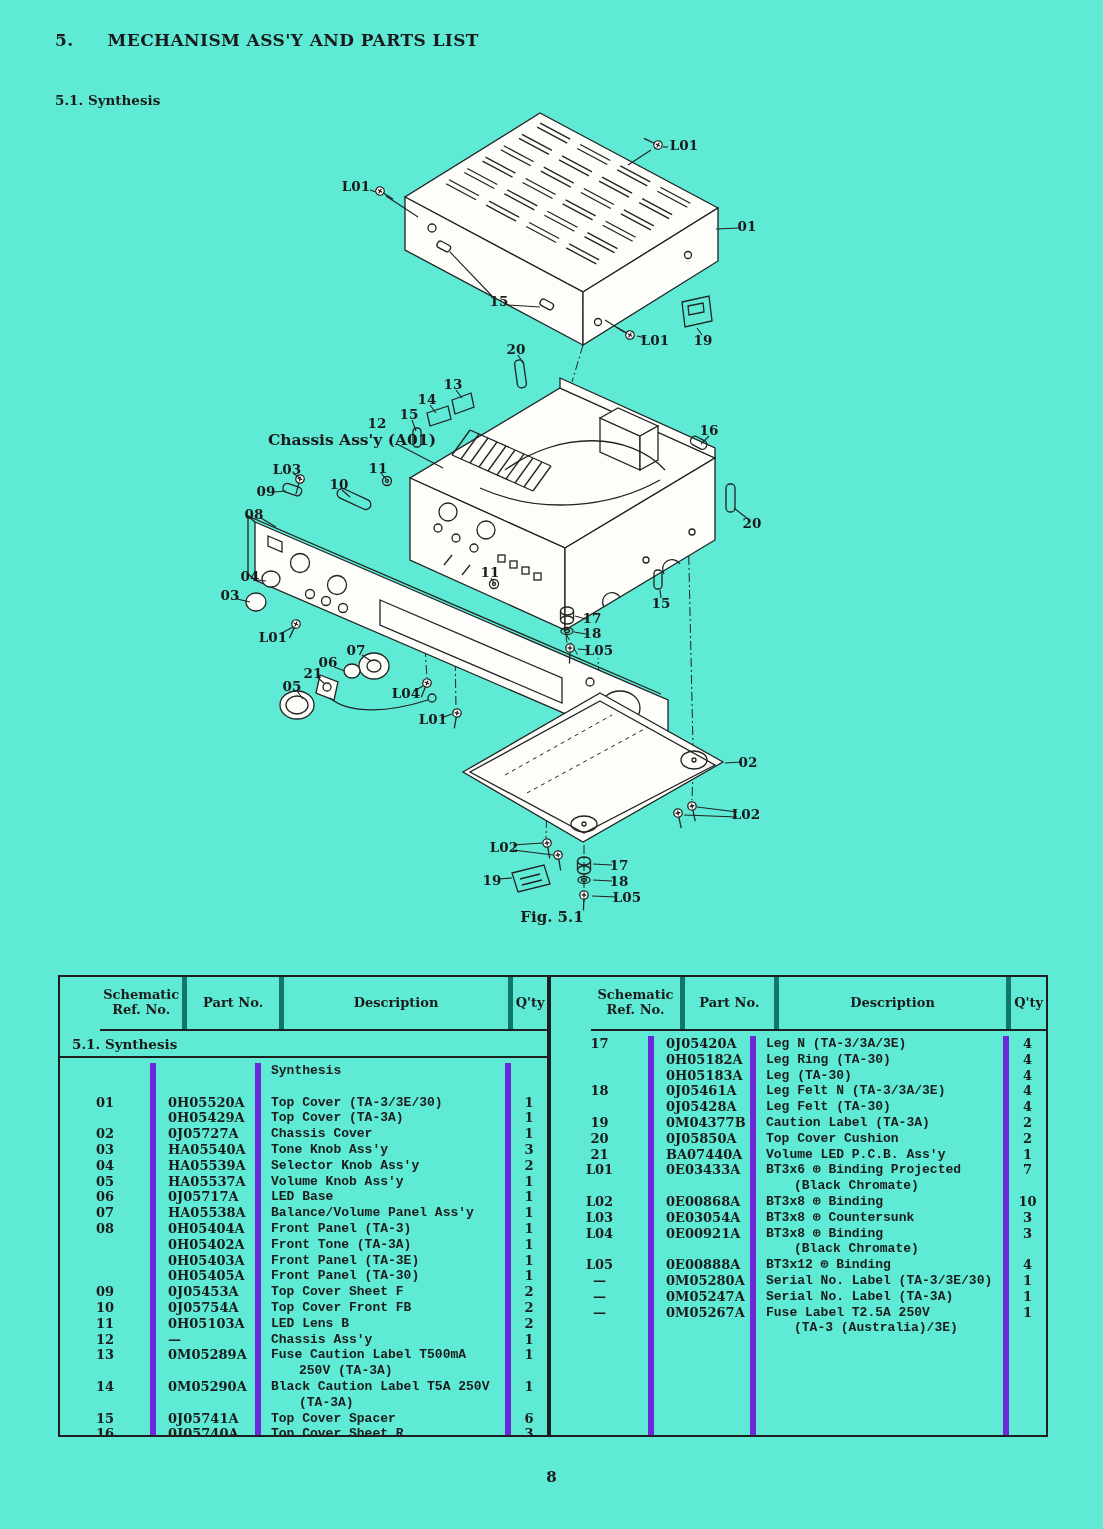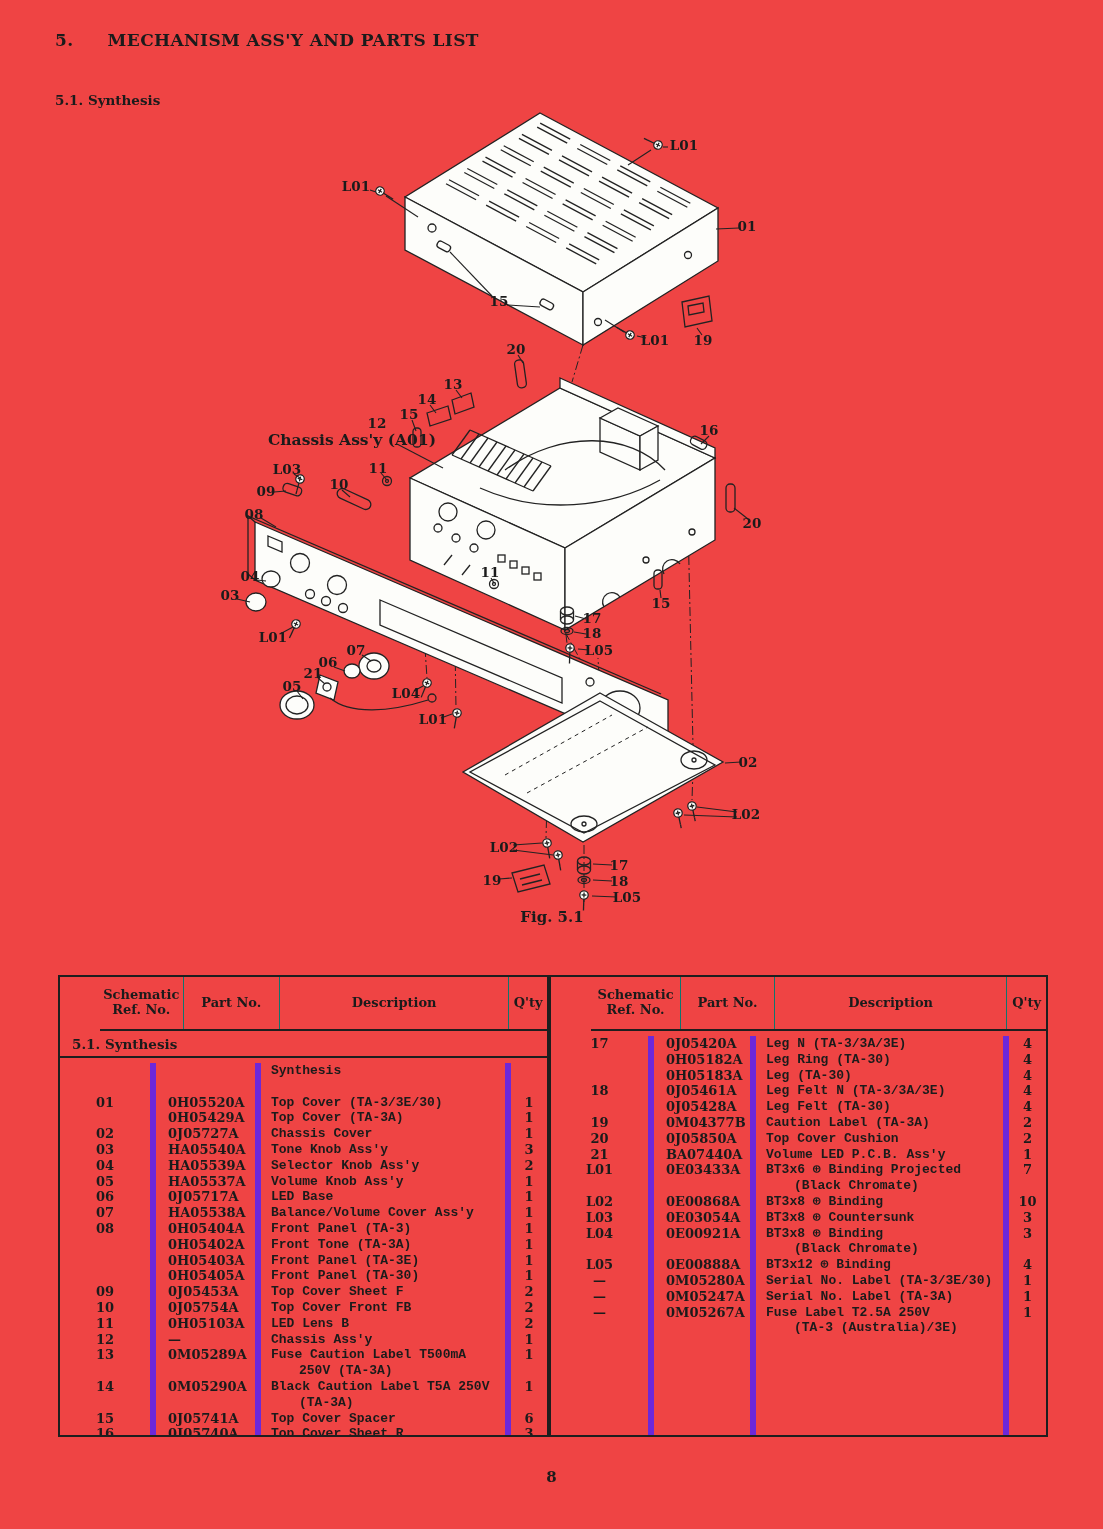--- a/index.html
+++ b/index.html
@@ -1,35 +1,35 @@
 <!DOCTYPE html>
 <html><head>
 <meta charset="utf-8">
 <style>
   html,body{margin:0;padding:0;background:#e8e8e4;}
-  .page{position:relative;width:1103px;height:1529px;background:#ef4444;color:#1b1b1b;
+  .page{position:relative;width:1103px;height:1529px;background:#5eead4;color:#1b1b1b;
         font-family:"DejaVu Serif",serif;font-weight:bold;overflow:hidden;}
   .sec-head{position:absolute;top:30px;left:55px;font-size:17px;letter-spacing:.4px;white-space:nowrap;}
   .sec-head .num{display:inline-block;margin-right:34px;}
   .subsec{position:absolute;top:92px;left:55px;font-size:13.5px;}
   svg.diagram{position:absolute;top:0;left:0;}
   svg.diagram text{font-family:"DejaVu Serif",serif;font-weight:bold;fill:#1b1b1b;}
   svg .ln,svg line,svg polygon,svg polyline,svg path,svg ellipse,svg circle,svg rect{
       stroke:#222;fill:none;stroke-width:1.3;}
   svg .face{fill:#fdfdfa;}
   svg .ldr{stroke-width:1.1;}
   svg .guide{stroke-dasharray:9 3 2 3;stroke-width:1;}
   svg .dsh{stroke-dasharray:4 4;stroke-width:1;}
   
   .ptable{position:absolute;top:975px;border:2px solid #1e1e1e;display:flex;flex-direction:column;box-sizing:border-box;}
   #table-left{left:58px;width:491px;height:462px;}
   #table-right{left:549px;width:499px;height:462px;}
   .thead{display:flex;height:52px;border-bottom:2px solid #1e1e1e;flex:none;margin-left:40px;}
   .th{display:flex;align-items:center;justify-content:center;text-align:center;
-      white-space:pre-line;font-size:13px;line-height:1.15;border-left:1px solid #0f766e;box-sizing:border-box;}
+      white-space:pre-line;font-size:13px;line-height:1.15;border-left:5px solid #0f766e;box-sizing:border-box;}
   .th:first-child{border-left:none;}
   .section-row{flex:none;height:27px;line-height:27px;border-bottom:2px solid #1e1e1e;
       padding-left:12px;font-size:13.5px;box-sizing:border-box;}
   .tbody{flex:1;display:flex;padding-top:5px;overflow:hidden;}
   .tcol{box-sizing:border-box;border-left:6px solid #6d28d9;}
   .tcol:first-child{border-left:none;}
   .ln{height:15.8px;line-height:15.8px;font-size:13px;white-space:nowrap;}
   .tcol.ref .ln{text-align:center;}
   .tcol.part .ln{padding-left:12px;}
   .tcol.desc .ln{padding-left:10px;font-family:Liberation Mono, monospace;}
@@ -495,21 +495,21 @@
       <div class="tcol desc w2">
           <div class="ln">Synthesis</div>
           <div class="ln"></div>
           <div class="ln">Top Cover (TA-3/3E/30)</div>
           <div class="ln">Top Cover (TA-3A)</div>
           <div class="ln">Chassis Cover</div>
           <div class="ln">Tone Knob Ass'y</div>
           <div class="ln">Selector Knob Ass'y</div>
           <div class="ln">Volume Knob Ass'y</div>
           <div class="ln">LED Base</div>
-          <div class="ln">Balance/Volume Cover Ass'y</div>
+          <div class="ln">Balance/Volume Panel Ass'y</div>
           <div class="ln">Front Panel (TA-3)</div>
           <div class="ln">Front Tone (TA-3A)</div>
           <div class="ln">Front Panel (TA-3E)</div>
           <div class="ln">Front Panel (TA-30)</div>
           <div class="ln">Top Cover Sheet F</div>
           <div class="ln">Top Cover Front FB</div>
           <div class="ln">LED Lens B</div>
           <div class="ln">Chassis Ass'y</div>
           <div class="ln">Fuse Caution Label T500mA</div>
           <div class="ln ind">250V (TA-3A)</div>

